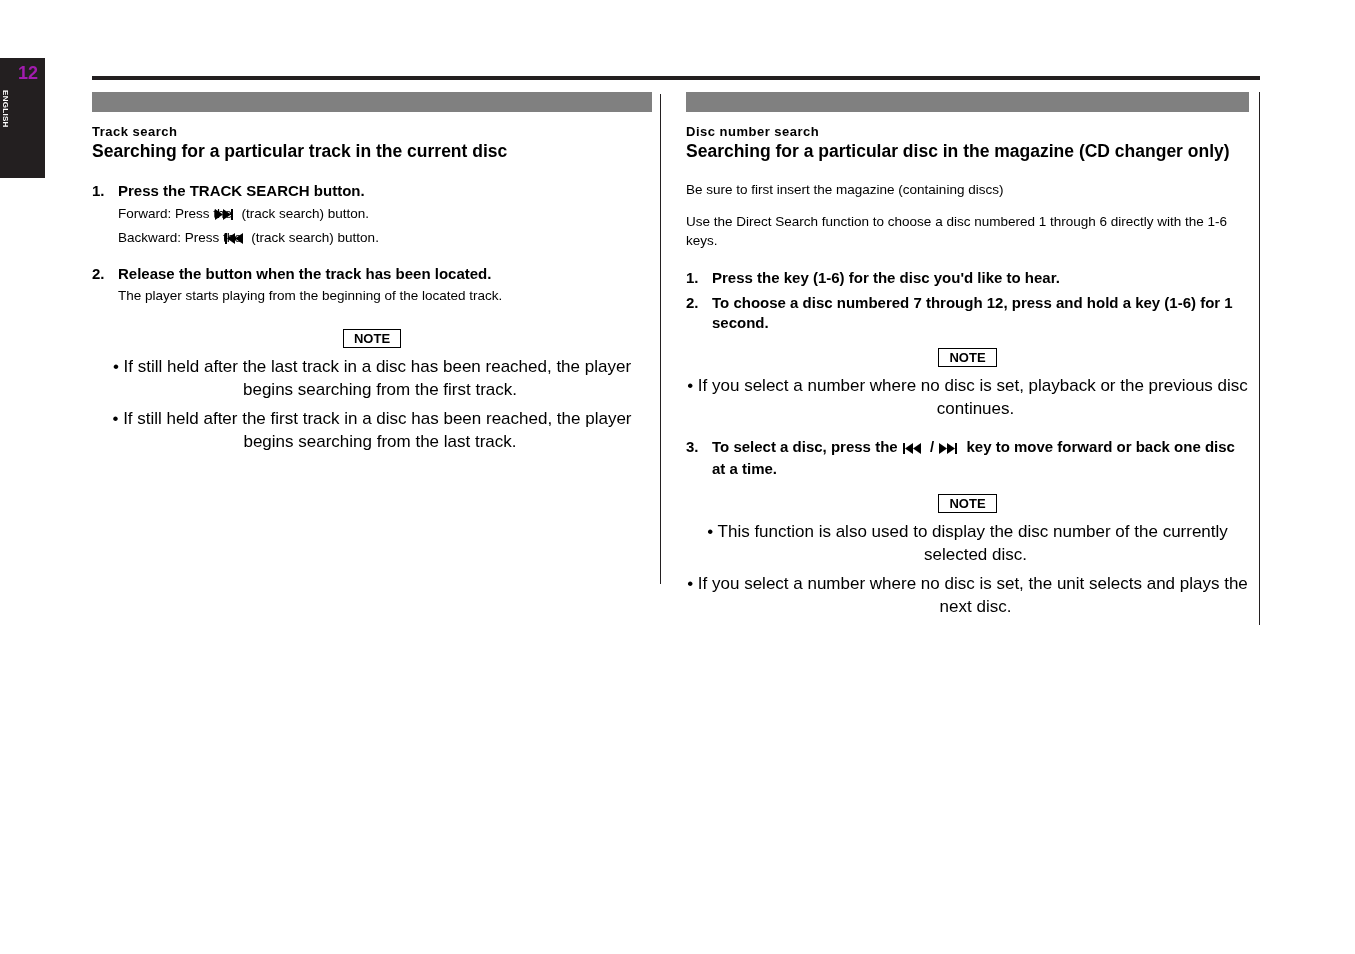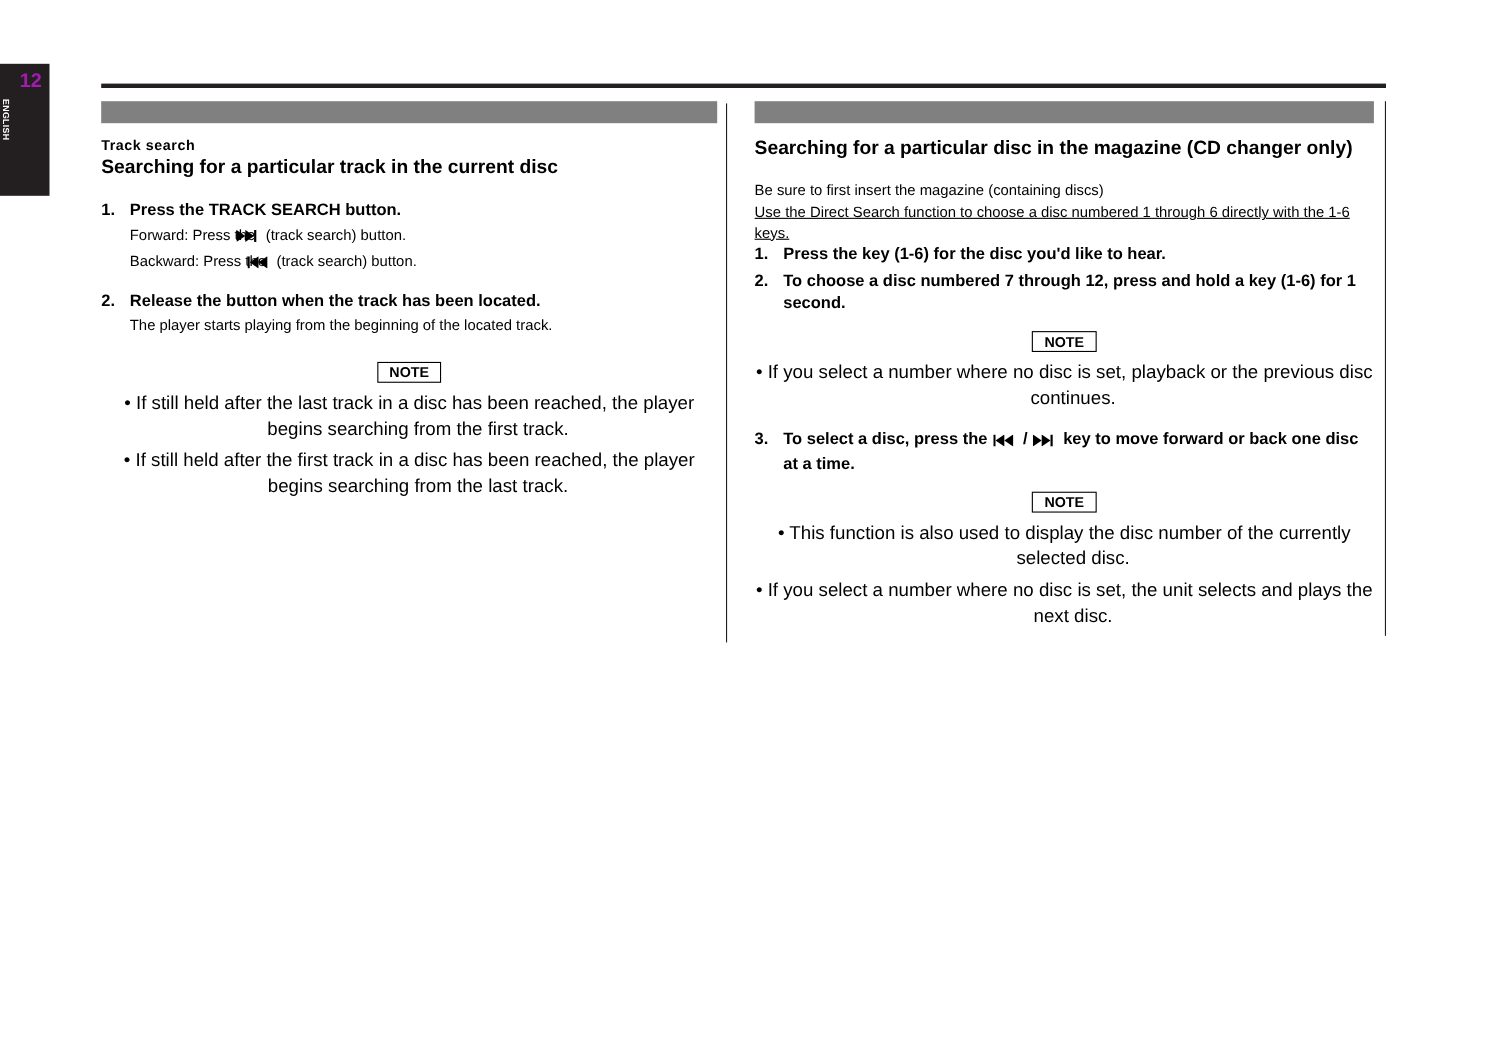--- a/index.html
+++ b/index.html
@@ -205,24 +205,25 @@
 
     <div class="note-block">
       <div class="note-label">NOTE</div>
       <div class="bullet">• If still held after the last track in a disc has been reached, the player begins searching from the first track.</div>
       <div class="bullet">• If still held after the first track in a disc has been reached, the player begins searching from the last track.</div>
     </div>
   </div>
 
   <div class="right-col">
     <div class="section-bar"></div>
+    <div class="section-label">Disc number search</div>
     <div class="section-title">Searching for a particular disc in the magazine (CD changer only)</div>
 
-    <div style="font-size:13.5px; line-height:1.35; margin-bottom:2px;">Be sure to first insert the magazine (containing discs)</div>
-    <div style="font-size:13.5px; line-height:1.35; text-decoration:underline;">Use the Direct Search function to choose a disc numbered 1 through 6 directly with the 1-6 keys.</div>
+    <div style="font-size:13.5px; line-height:1.35; margin-bottom:14px;">Be sure to first insert the magazine (containing discs)</div>
+    <div style="font-size:13.5px; line-height:1.35; margin-bottom:18px;">Use the Direct Search function to choose a disc numbered 1 through 6 directly with the 1-6 keys.</div>
 
     <div class="step">
       <div class="step-num">1.</div>
       <div class="step-body">Press the key (1-6) for the disc you'd like to hear.</div>
     </div>
 
     <div class="step" style="margin-top:6px;">
       <div class="step-num">2.</div>
       <div class="step-body">To choose a disc numbered 7 through 12, press and hold a key (1-6) for 1 second.</div>
     </div>

